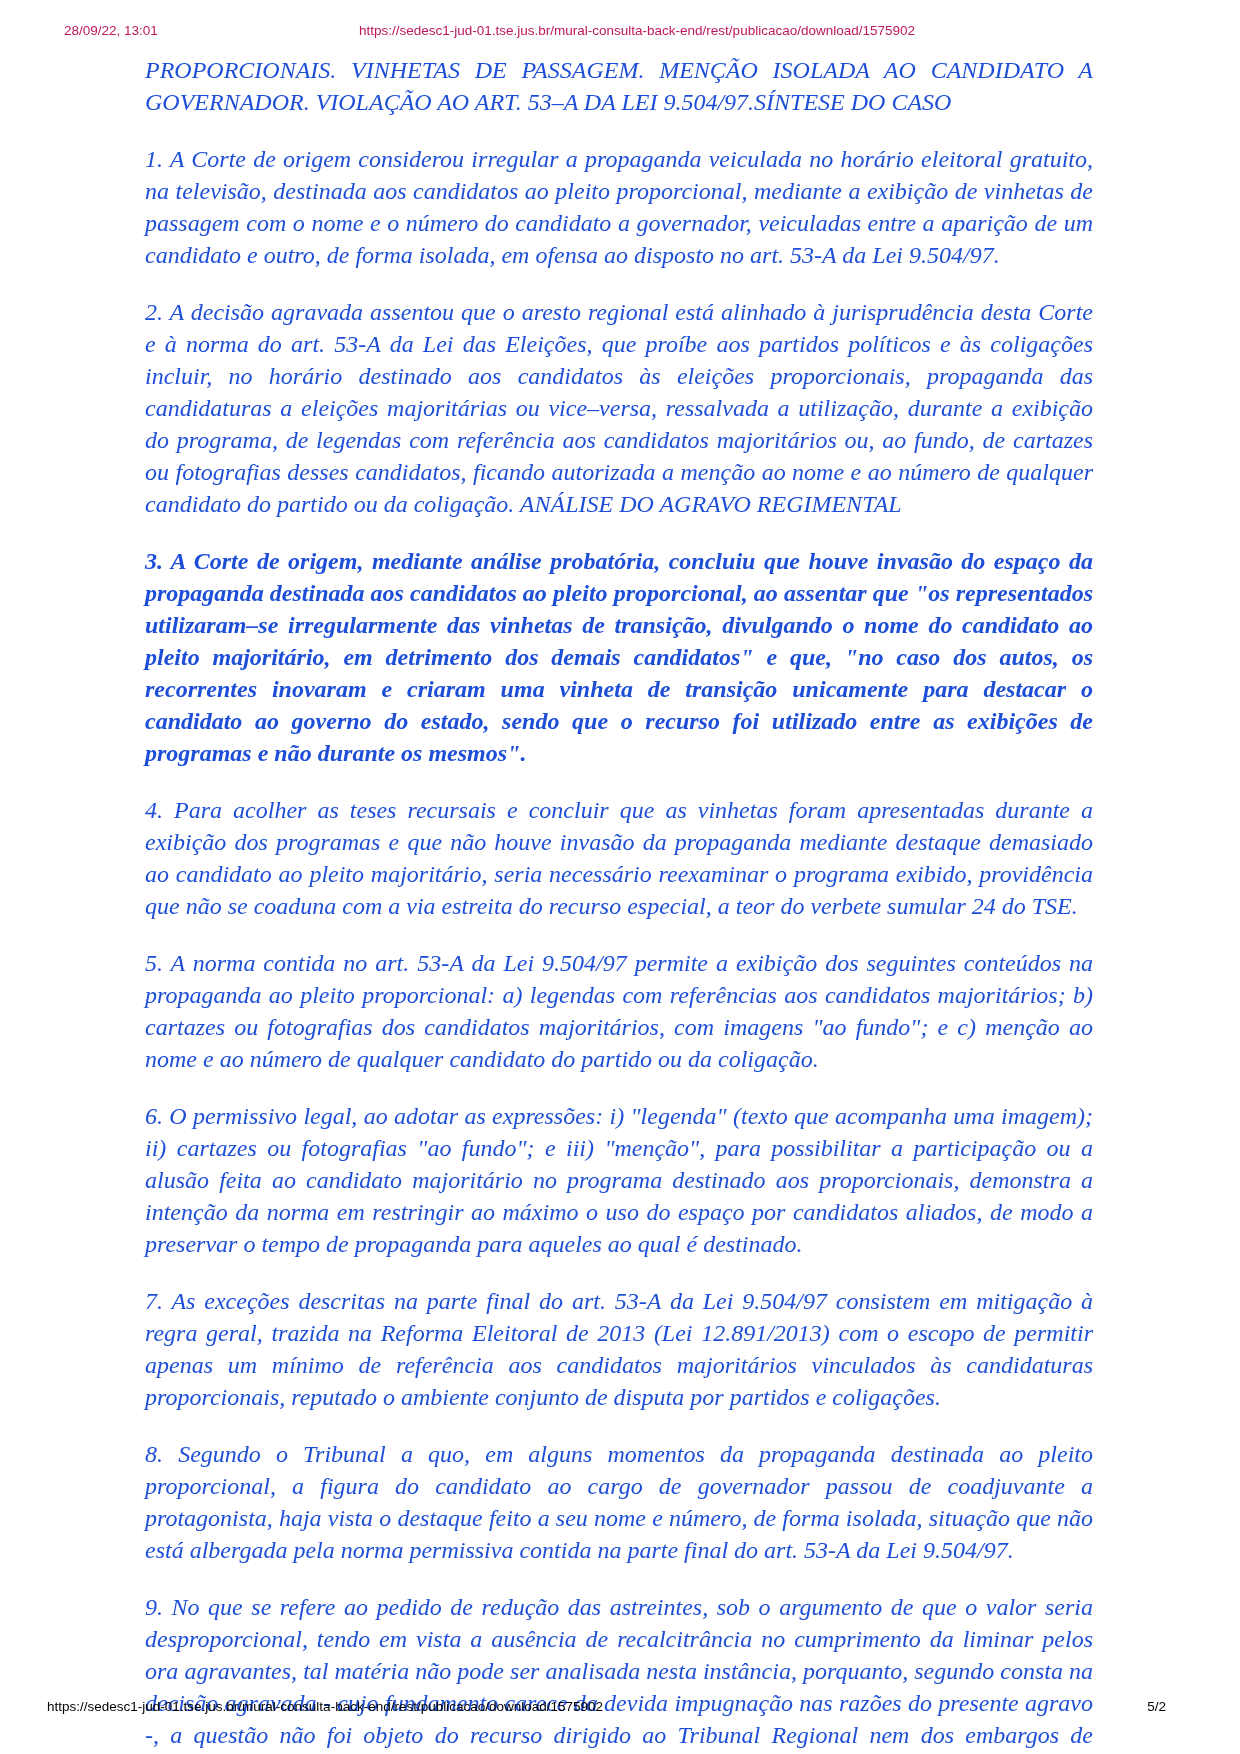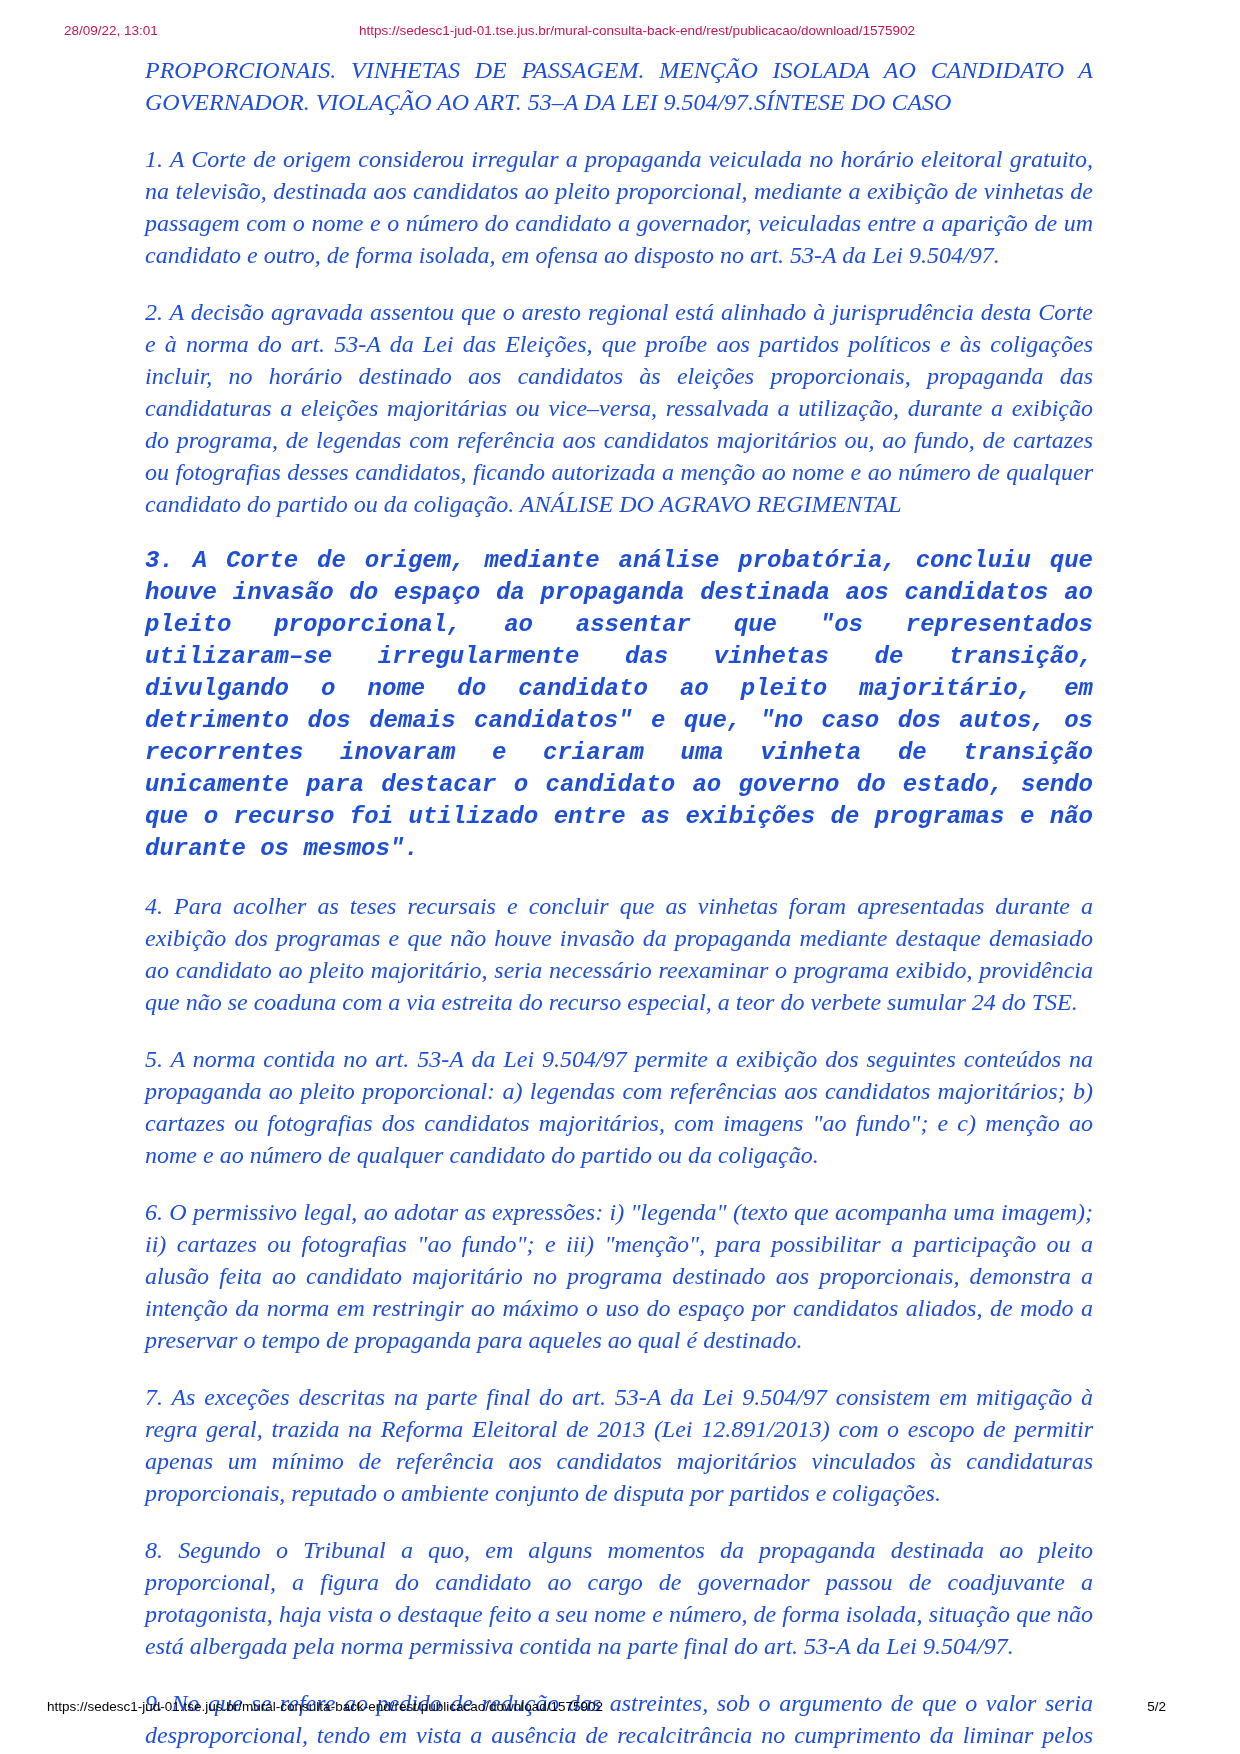--- a/index.html
+++ b/index.html
@@ -48,21 +48,20 @@
     line-height: 32px;
     text-align: justify;
     color: #1d4ed8;
   }
   .content p {
     margin: 0 0 25px 0;
     padding: 0;
   }
   .content p.bold {
     font-weight: bold;
-    font-family: Liberation Mono, monospace;
   }
   .print-footer {
     position: absolute;
     top: 1698px;
     left: 0;
     width: 100%;
     font-family: "Liberation Sans", sans-serif;
     font-size: 13.5px;
     line-height: 17px;
     color: #000000;

